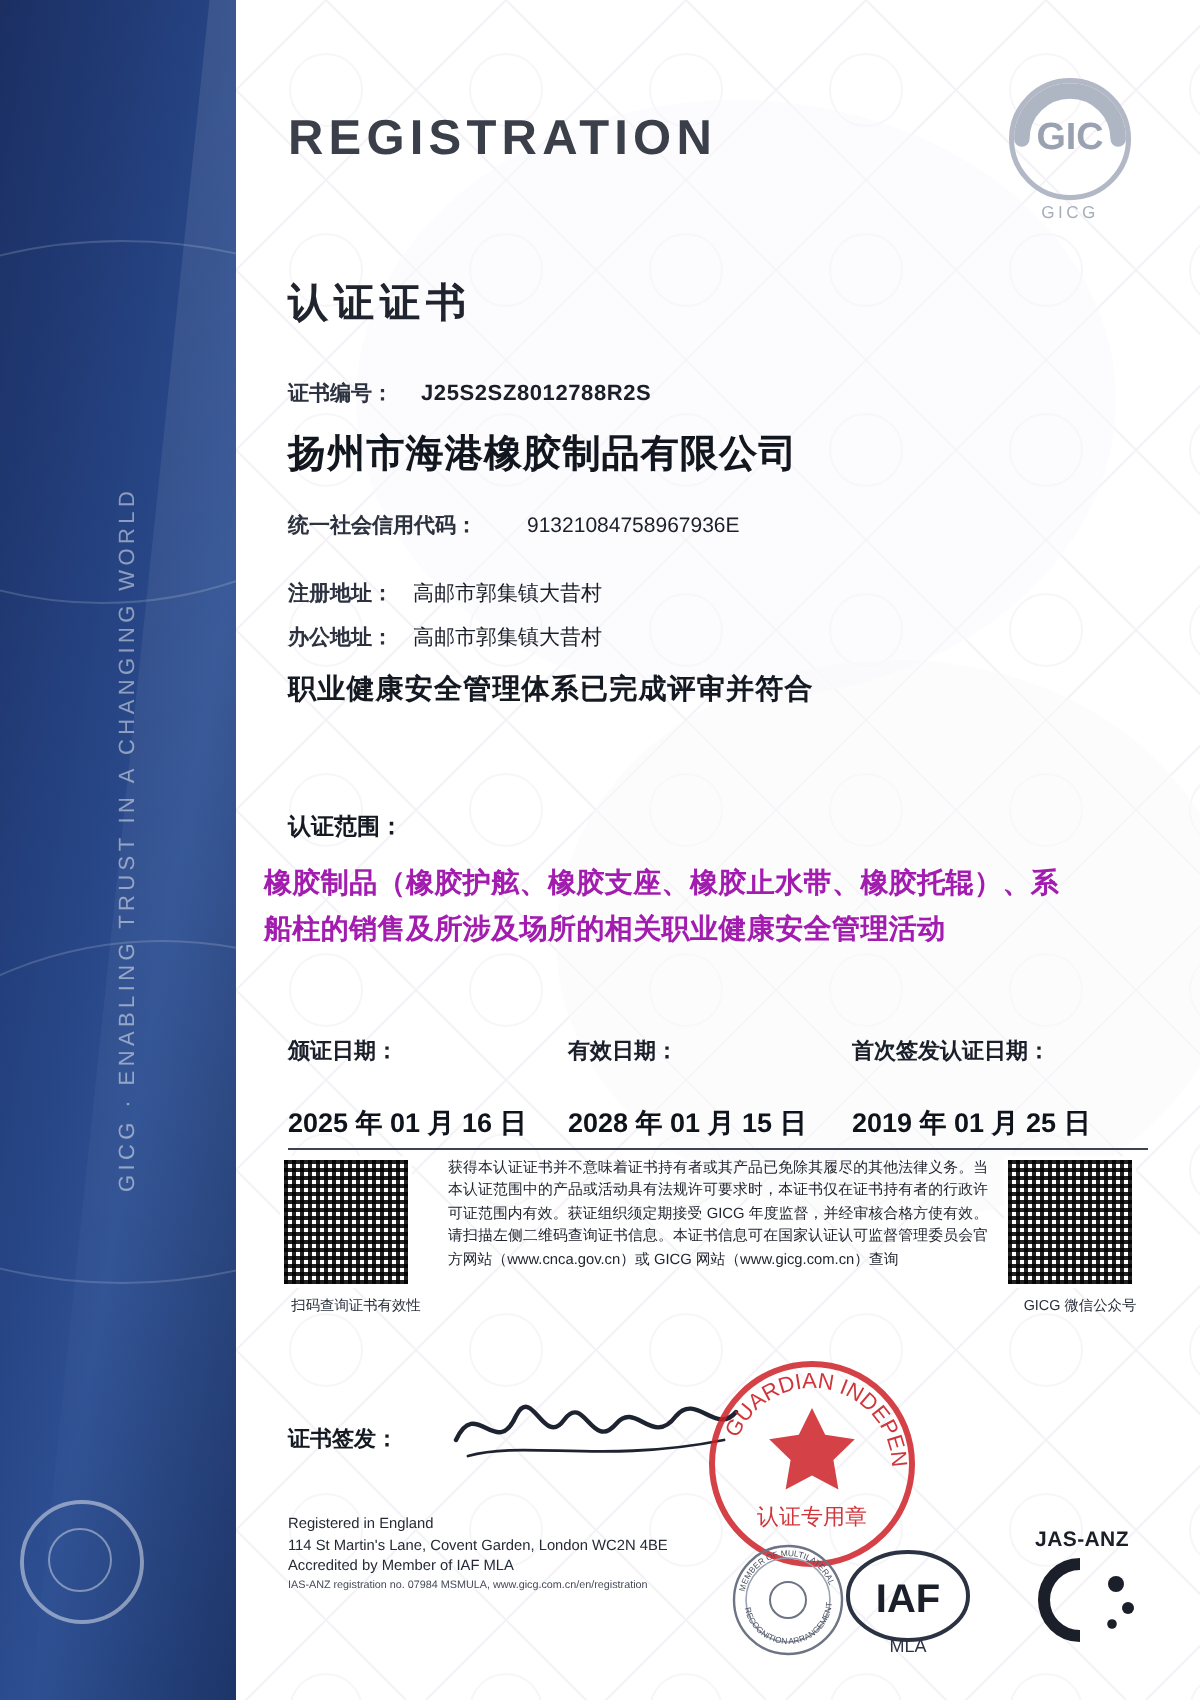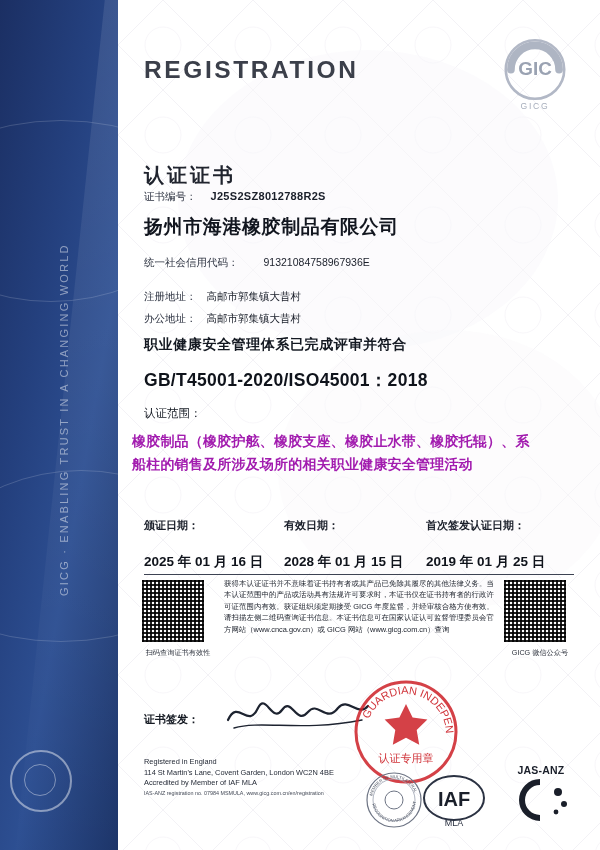--- a/index.html
+++ b/index.html
@@ -105,27 +105,26 @@
     line-height: 31px;
   }
   .title .l2 { display: block; }
   .title-cn {
     position: absolute;
     left: 26px; top: 138px;
     color: #20242e;
     font-size: 20px;
     font-weight: bold;
     letter-spacing: 3px;
-    margin-top: 24px;
   }
 
   .row-label {
     color: #2c3240;
     font-size: 10.5px;
-    font-weight: normal;
+    font-weight: bold;
     text-align: right;
   }
   .row-value {
     color: #1a1f2a;
     font-size: 10.5px;
   }
 
   .cert-no {
     position: absolute;
     left: 26px; top: 190px;
@@ -160,21 +159,21 @@
     color: #0f131b;
     font-size: 17.5px;
     font-weight: bold;
     letter-spacing: .3px;
   }
   .scope-label {
     position: absolute;
     left: 26px; top: 406px;
     color: #141922;
     font-size: 11.5px;
-    font-weight: normal;
+    font-weight: bold;
   }
   .scope-text {
     position: absolute;
     left: 14px; top: 430px;
     width: 400px;
     color: #a21caf;
     font-size: 14px;
     font-weight: bold;
     line-height: 23px;
     letter-spacing: .2px;
@@ -352,21 +351,20 @@
     <div class="line-reg">
       <span class="row-label">注册地址：</span>
       <span class="row-value">高邮市郭集镇大昔村</span>
     </div>
     <div class="line-office">
       <span class="row-label">办公地址：</span>
       <span class="row-value">高邮市郭集镇大昔村</span>
     </div>
 
     <div class="statement">职业健康安全管理体系已完成评审并符合</div>
-    <div class="standard">GB/T45001-2020/ISO45001：2018</div>
 
     <div class="scope-label">认证范围：</div>
     <div class="scope-text">橡胶制品（橡胶护舷、橡胶支座、橡胶止水带、橡胶托辊）、系船柱的销售及所涉及场所的相关职业健康安全管理活动</div>
 
     <div class="dates">
       <div class="hdr">
         <span class="c1">颁证日期：</span>
         <span class="c2">有效日期：</span>
         <span class="c3">首次签发认证日期：</span>
       </div>

